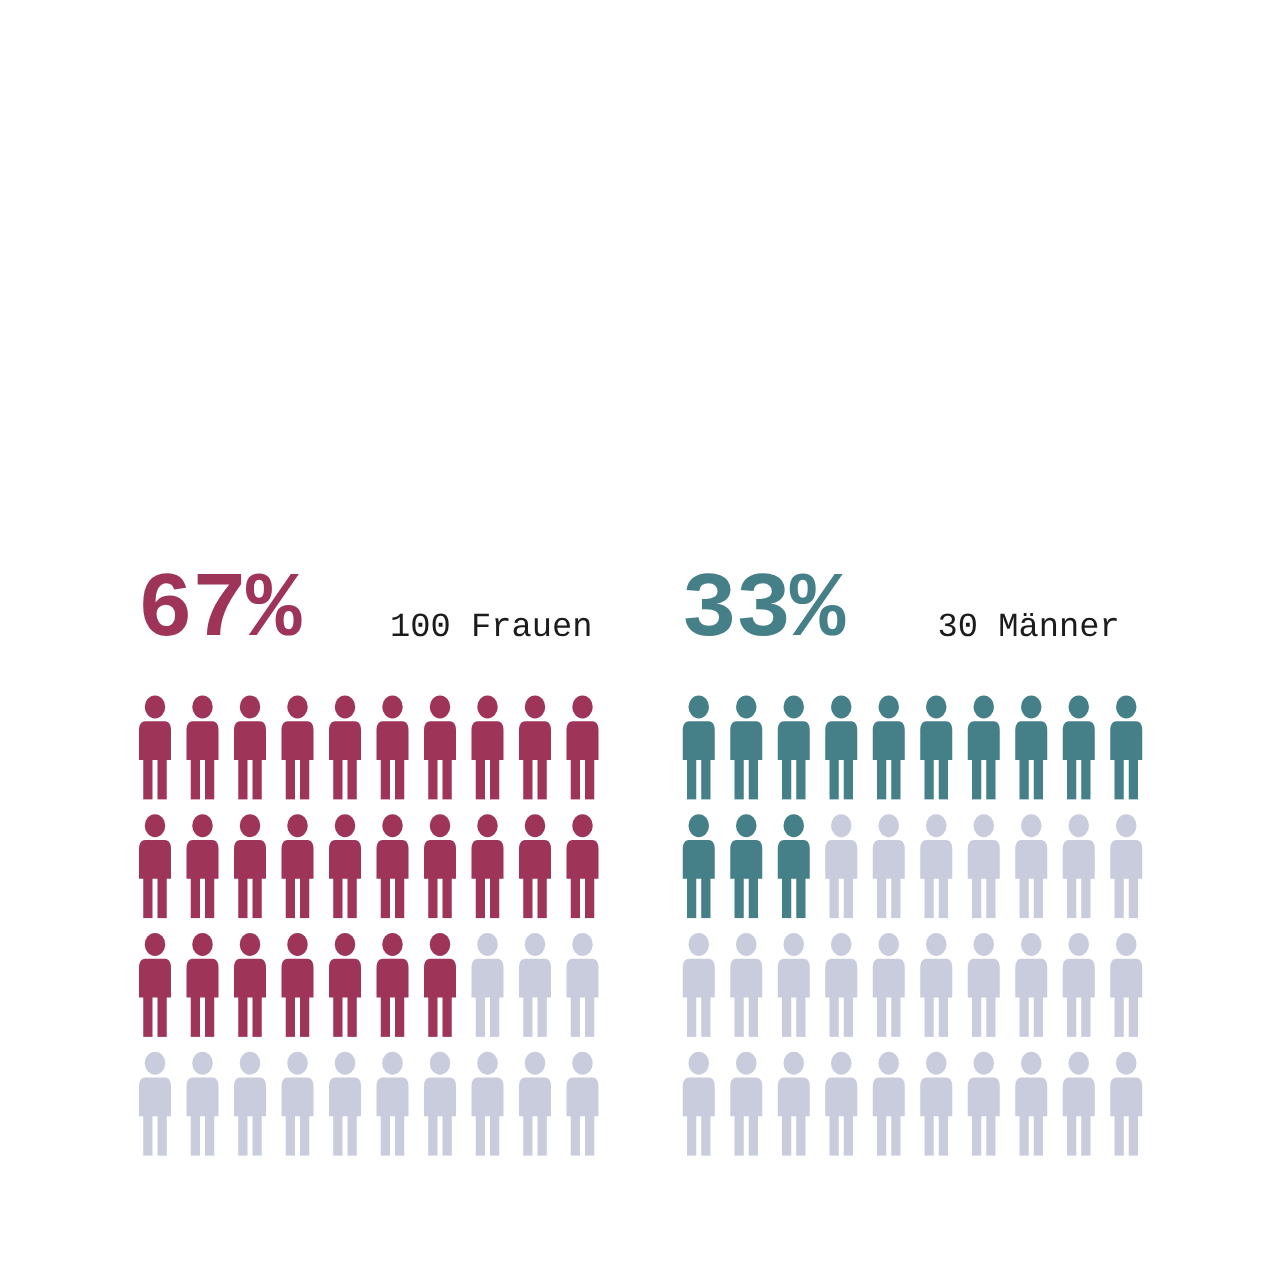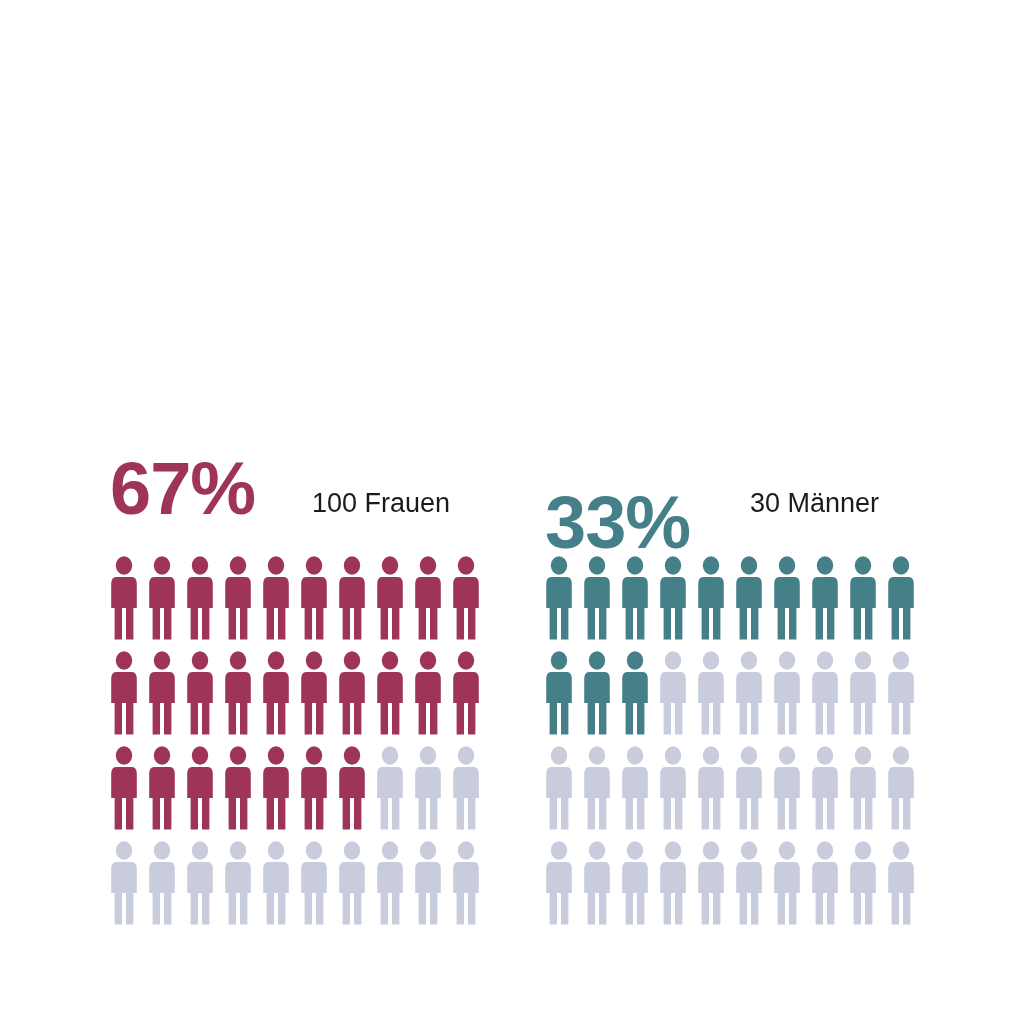--- a/index.html
+++ b/index.html
@@ -15,20 +15,21 @@
     font-family: "Liberation Sans", sans-serif;
     -webkit-font-smoothing: antialiased;
   }
 
   #infographic {
     position: absolute;
     left: 0;
     top: 0;
     width: 1024px;
     height: 1024px;
+    font-family: Liberation Mono, monospace;
   }
 
   .group {
     position: absolute;
     top: 452px;
   }
   .group-women { left: 110px; }
   .group-men   { left: 545px; }
 
   .label-row {
@@ -40,21 +41,21 @@
   .pct {
     position: absolute;
     left: 0;
     top: 0;
     font-size: 74px;
     font-weight: bold;
     letter-spacing: -1px;
     line-height: 74px;
   }
   .pct-women { color: #9E3457; }
-  .pct-men   { color: #458089; margin-top: 34px; }
+  .pct-men   { color: #458089; }
 
   .count {
     position: absolute;
     top: 38px;
     font-size: 27px;
     font-weight: normal;
     color: #1b1b1b;
     line-height: 27px;
     text-align: right;
   }

